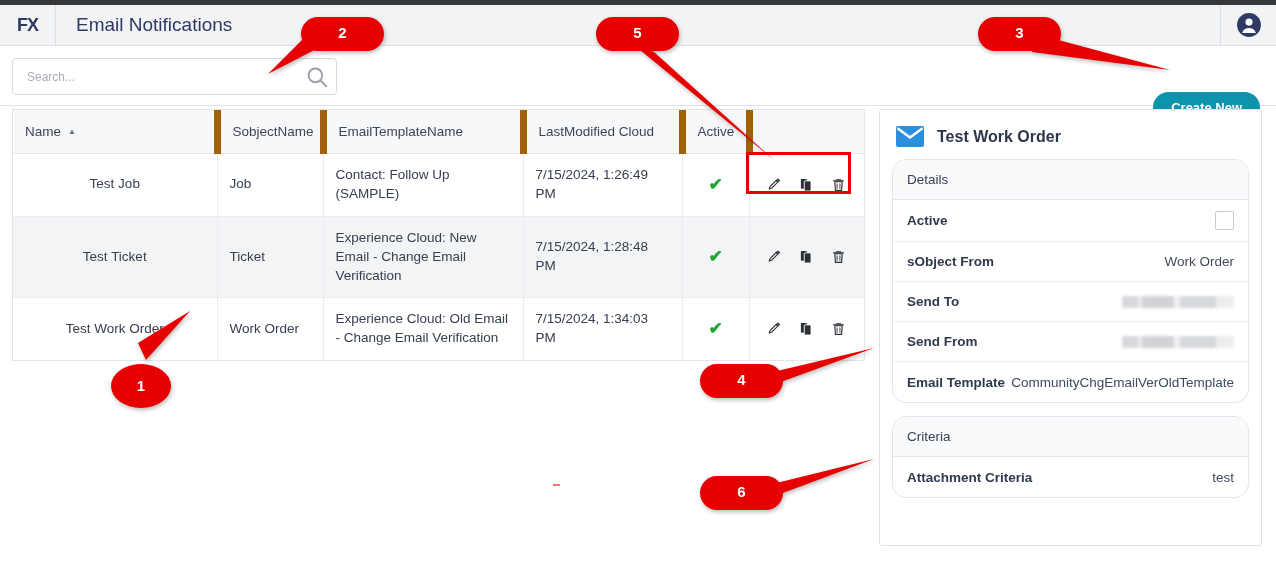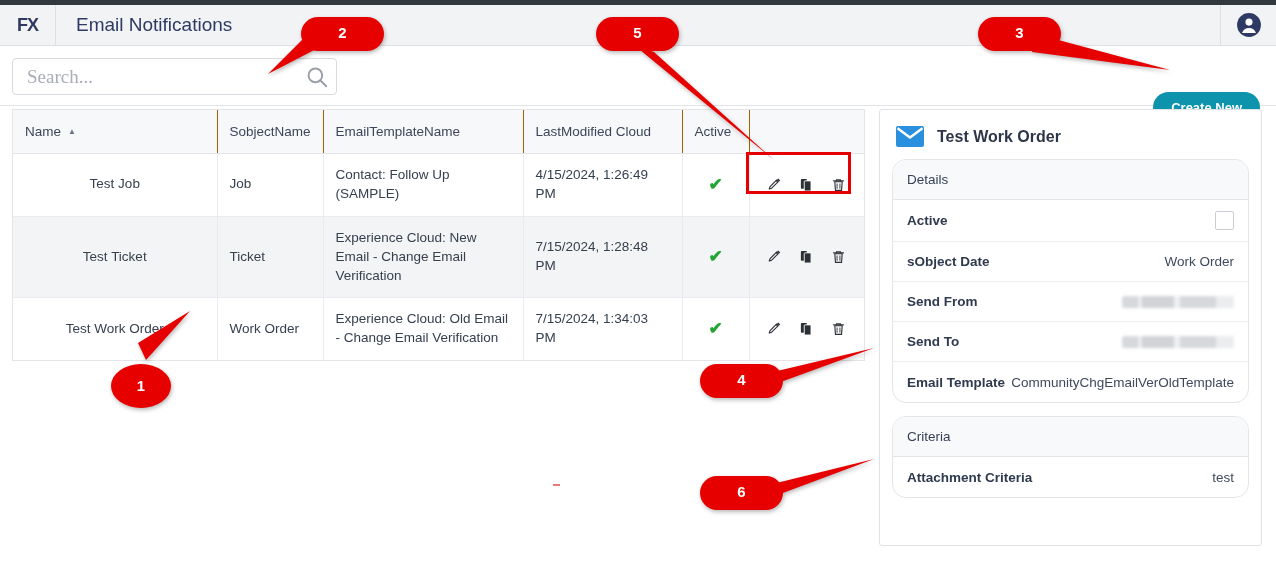--- a/index.html
+++ b/index.html
@@ -52,21 +52,21 @@
     background:#ffffff;
     border-bottom:1px solid #e2e4e8;
   }
   .search-box{
     position:absolute; left:12px; top:12px; width:325px; height:37px;
     border:1px solid #d7dade; border-radius:4px; background:#fff;
     display:flex; align-items:center;
   }
   .search-box input{
     flex:1; border:none; outline:none; background:transparent;
-    font-family:Liberation Serif, serif; font-size:19px;
+    font-family:Liberation Sans, sans-serif; font-size:12px;
     color:#5f6470; padding:0 8px 0 14px;
   }
   .search-box input::placeholder{ color:#a9adb5; }
   .search-ico{ width:26px; margin-right:6px; opacity:.55; }
 
   .create-btn{
     position:absolute; right:16px; top:60px;
     height:31px; padding:8px 18px;
     background:#0d93ab; color:#fff; border:none; border-radius:16px;
     font-family:"Liberation Sans", sans-serif;
@@ -80,21 +80,21 @@
     border:1px solid #e3e5e9;
     background:#fff;
   }
   table.grid{ border-collapse:collapse; width:100%; table-layout:fixed; }
   table.grid th{
     background:#f7f8fa;
     text-align:left;
     font-weight:400; font-size:13.5px; color:#3c4559;
     padding:14px 12px;
     border-bottom:1px solid #e3e5e9;
-    border-right:1px solid #a16207;
+    border-right:7px solid #a16207;
     vertical-align:middle;
   }
   table.grid th:last-child{ border-right:none; }
   table.grid td{
     font-size:13.5px; color:#36404f;
     padding:12px;
     border-bottom:1px solid #e9ebee;
     border-right:1px solid #e9ebee;
     vertical-align:middle;
     line-height:1.4;
@@ -212,21 +212,21 @@
         <th class="c-date">LastModified Cloud</th>
         <th class="c-active">Active</th>
         <th class="c-act"></th>
       </tr>
     </thead>
     <tbody>
       <tr>
         <td class="c-name">Test Job</td>
         <td class="c-sobj">Job</td>
         <td class="c-tmpl">Contact: Follow Up (SAMPLE)</td>
-        <td class="c-date">4/15/2024, 1:26:49 PM</td>
+        <td class="c-date">7/15/2024, 1:26:49 PM</td>
         <td class="c-active">
           <span class="check-green">✔</span>
         </td>
         <td class="c-act">
           <div class="act-cell">
             <svg class="act-ico" viewBox="0 0 20 20">
               <path d="M3 15.3l1.1-3.1L13 3.3l2.1 2.1-8.9 8.9z" fill="none" stroke="#2b2f36" stroke-width="1.5" stroke-linejoin="round"></path>
               <path d="M12.2 4.1l2.1 2.1" stroke="#2b2f36" stroke-width="1.5"></path>
               <path d="M13.4 2.6l1.6-1.3 2.6 2.6-1.4 1.5z" fill="#2b2f36"></path>
             </svg>
@@ -315,29 +315,29 @@
     <span class="panel-title">Test Work Order</span>
   </div>
 
   <div class="card">
     <div class="card-head">Details</div>
     <div class="kv">
       <span class="kv-k">Active</span>
       <span class="cbox"></span>
     </div>
     <div class="kv">
-      <span class="kv-k">sObject Date</span>
+      <span class="kv-k">sObject From</span>
       <span class="kv-v">Work Order</span>
     </div>
     <div class="kv">
+      <span class="kv-k">Send To</span>
+      <span class="redacted"></span>
+    </div>
+    <div class="kv">
       <span class="kv-k">Send From</span>
-      <span class="redacted"></span>
-    </div>
-    <div class="kv">
-      <span class="kv-k">Send To</span>
       <span class="redacted"></span>
     </div>
     <div class="kv">
       <span class="kv-k">Email Template</span>
       <span class="kv-v">CommunityChgEmailVerOldTemplate</span>
     </div>
   </div>
 
   <div class="card">
     <div class="card-head">Criteria</div>

